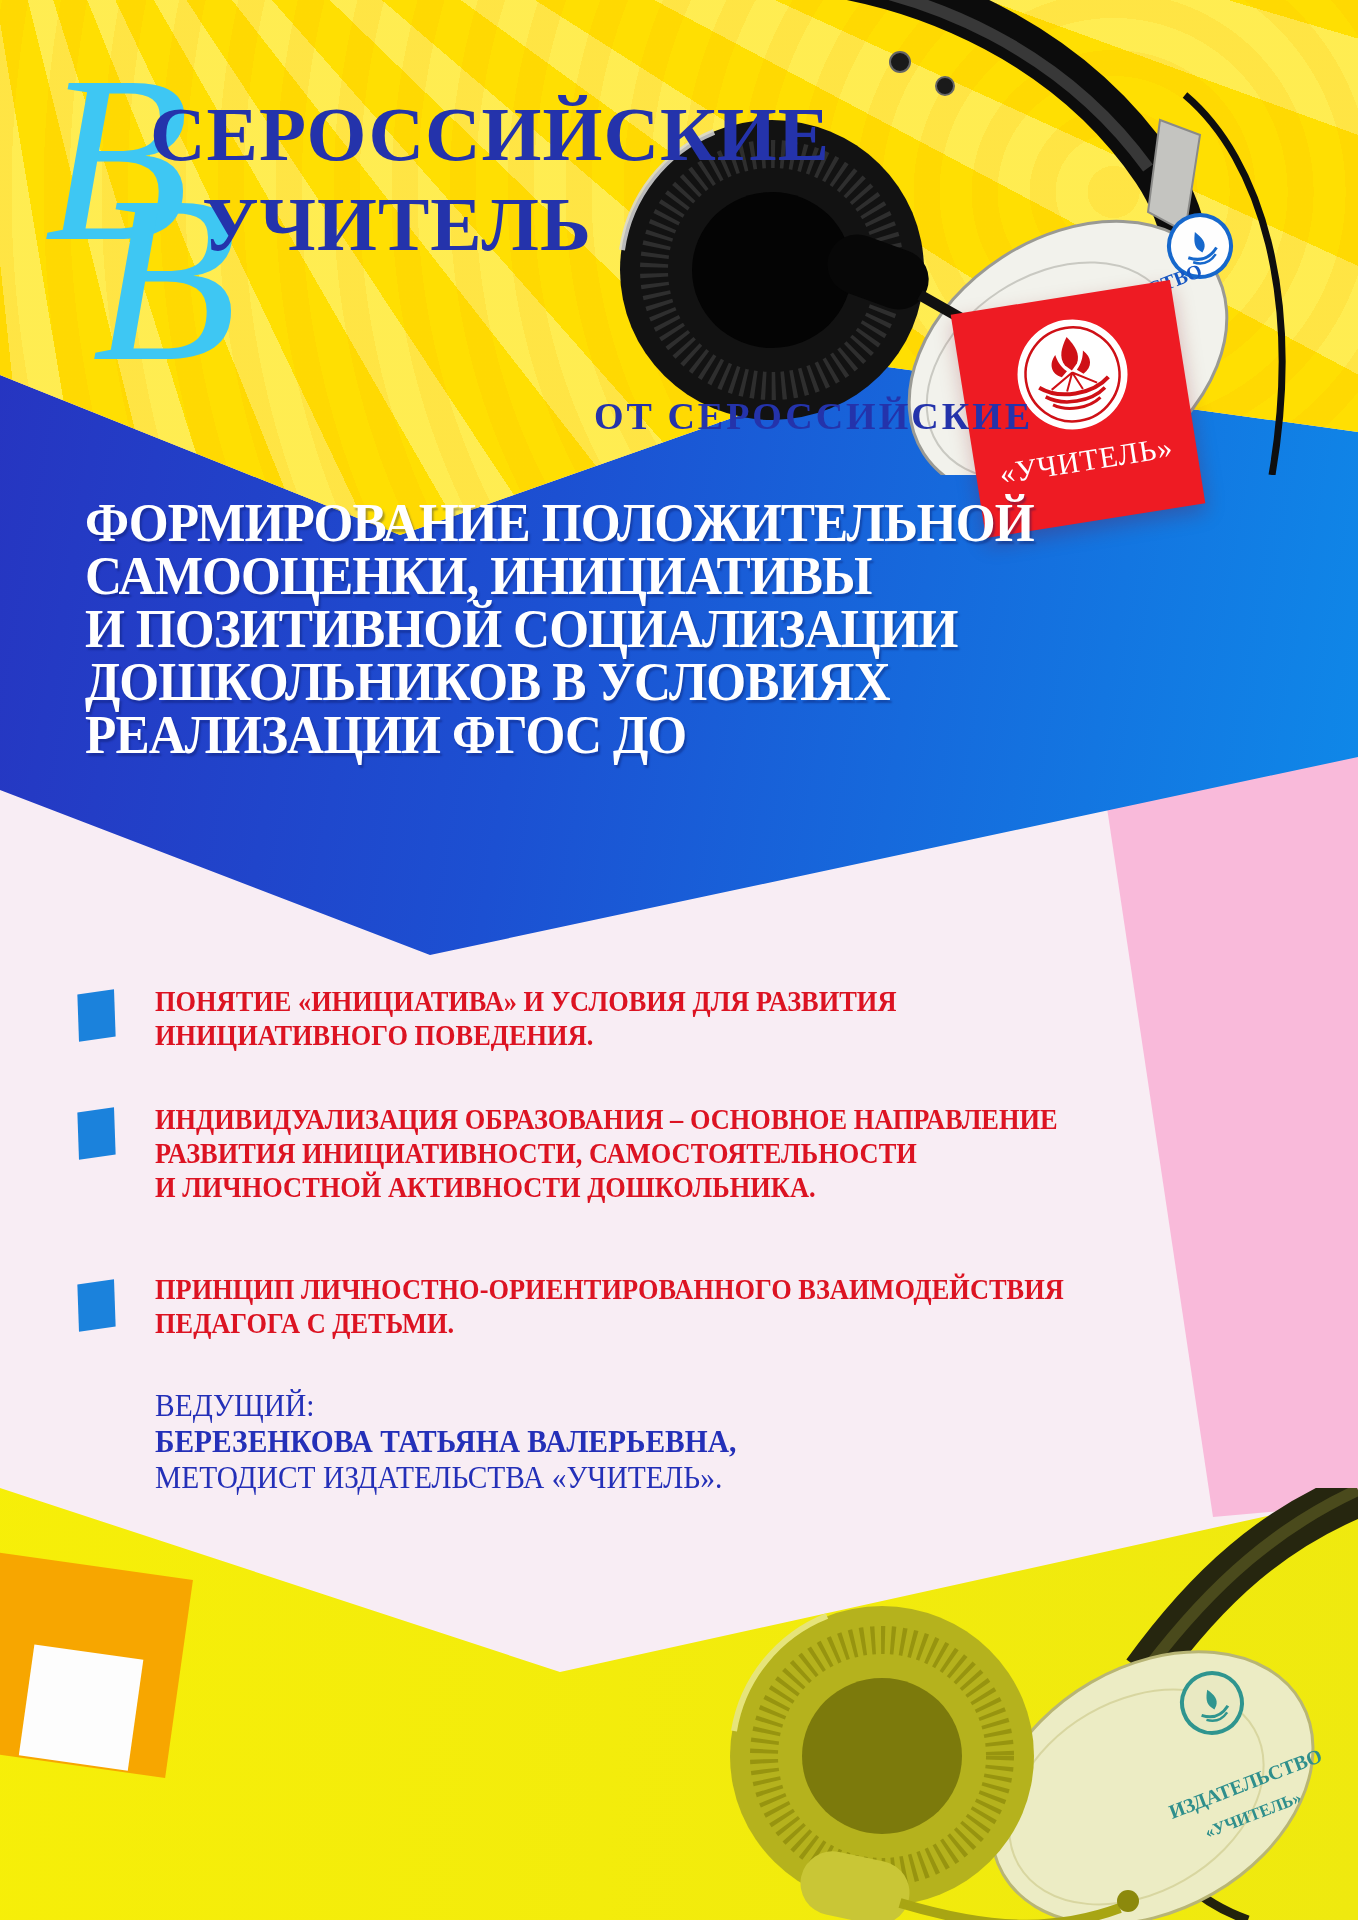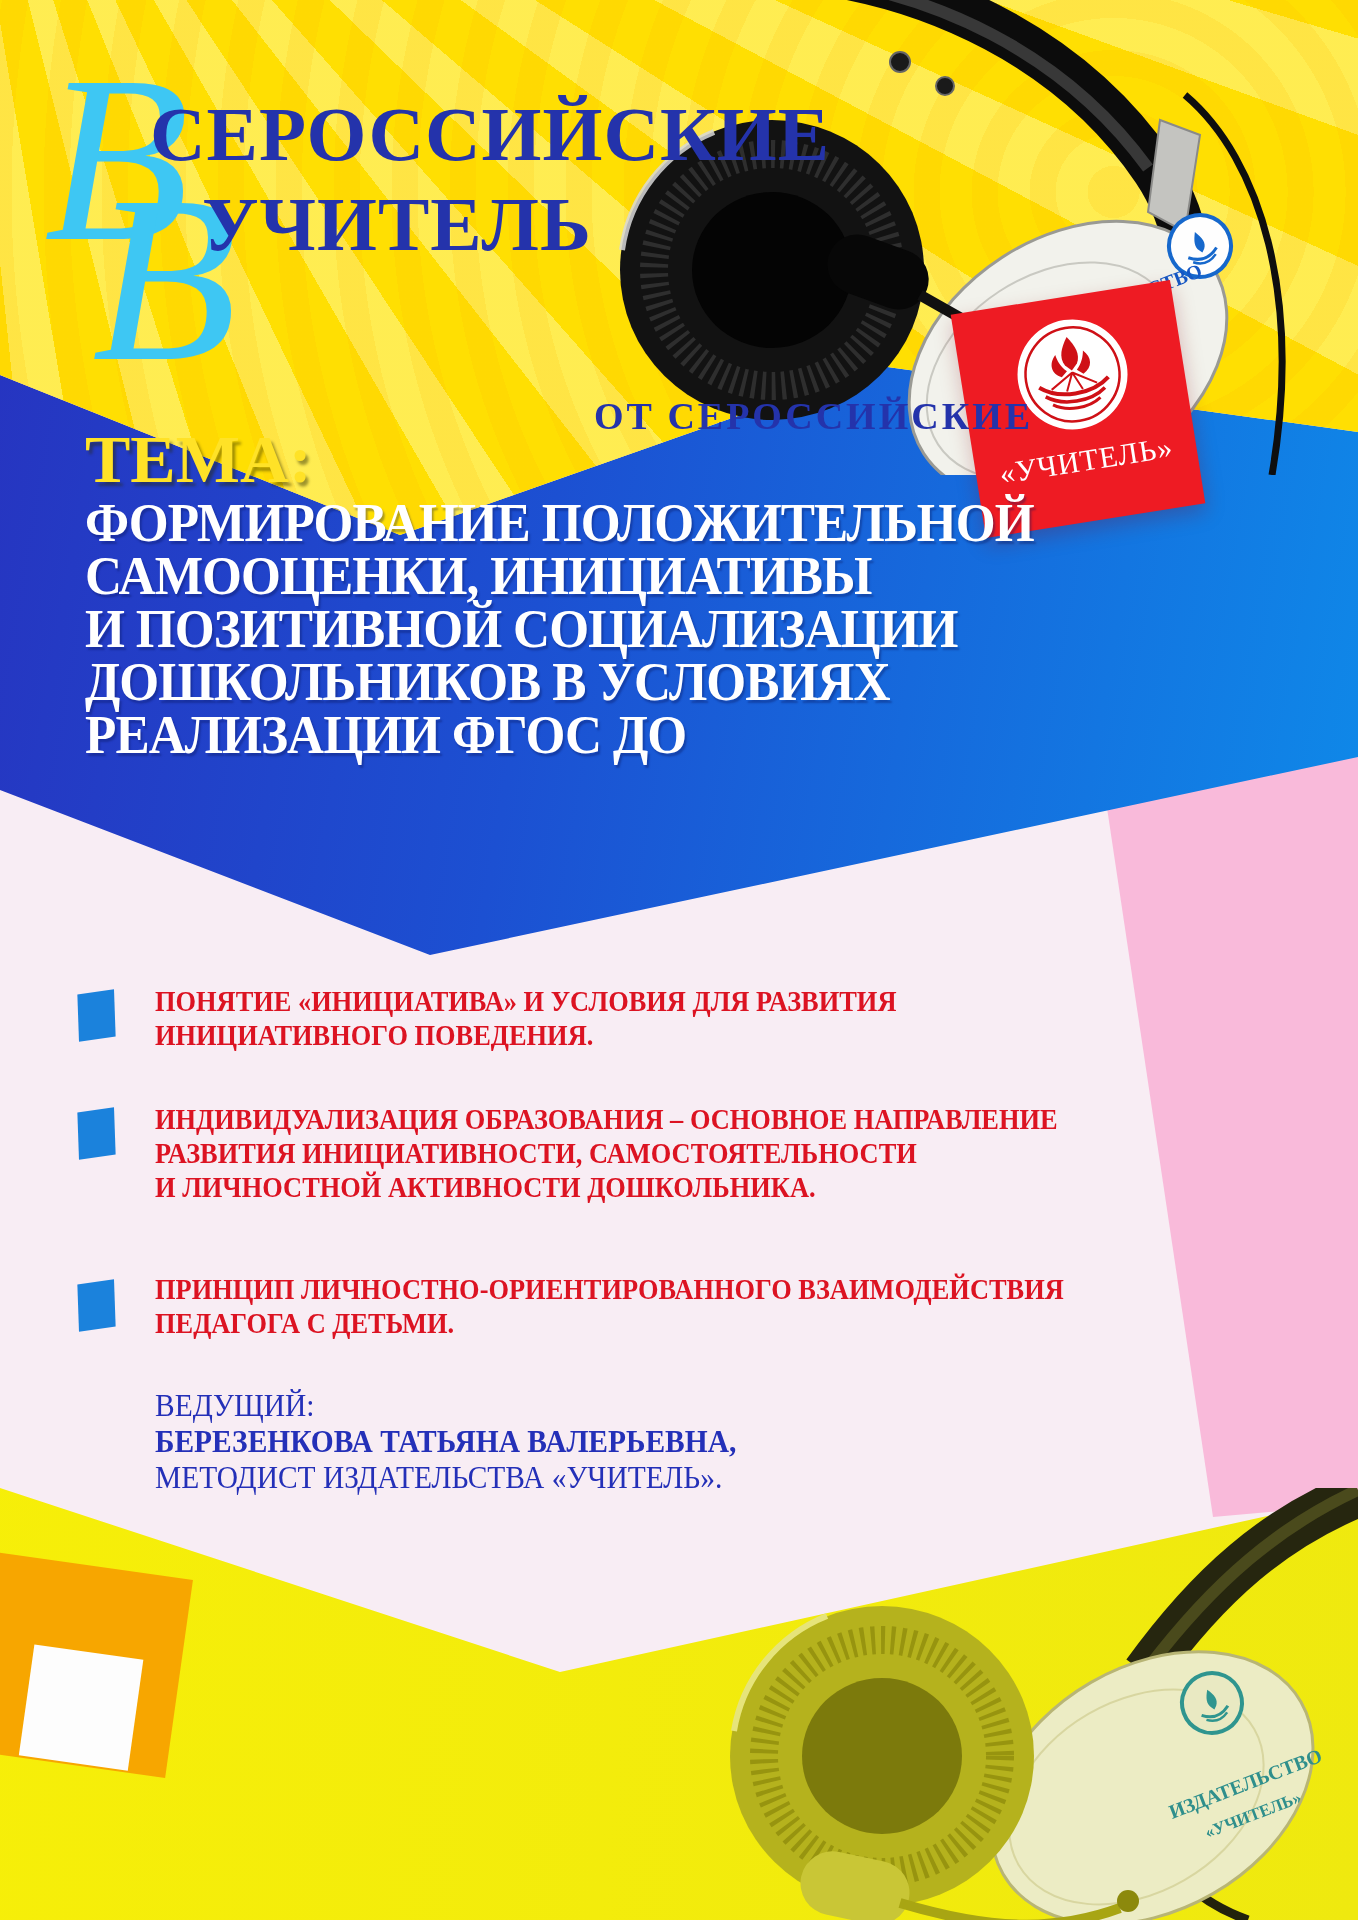--- a/index.html
+++ b/index.html
@@ -155,21 +155,20 @@
     </svg>
     <div class="badgeLabel">«УЧИТЕЛЬ»</div>
   </div>
 
   <div class="bigB bigB1">В</div>
   <div class="brandWord brandWord1">СЕРОССИЙСКИЕ</div>
   <div class="bigB bigB2">В</div>
   <div class="brandWord brandWord2">УЧИТЕЛЬ</div>
   <div class="fromPub">ОТ СЕРОССИЙСКИЕ</div>
 
-  <div class="temaLabel">ТЕМА:</div>
   <div class="topicTitle">
     <div>ФОРМИРОВАНИЕ ПОЛОЖИТЕЛЬНОЙ</div>
     <div>САМООЦЕНКИ, ИНИЦИАТИВЫ</div>
     <div>И ПОЗИТИВНОЙ СОЦИАЛИЗАЦИИ</div>
     <div>ДОШКОЛЬНИКОВ В УСЛОВИЯХ</div>
     <div>РЕАЛИЗАЦИИ ФГОС ДО</div>
   </div>
 
   <div class="bullet-marker" style="left:78px;top:992px;"></div>
   <div class="bullet-text" style="top:984px;">

